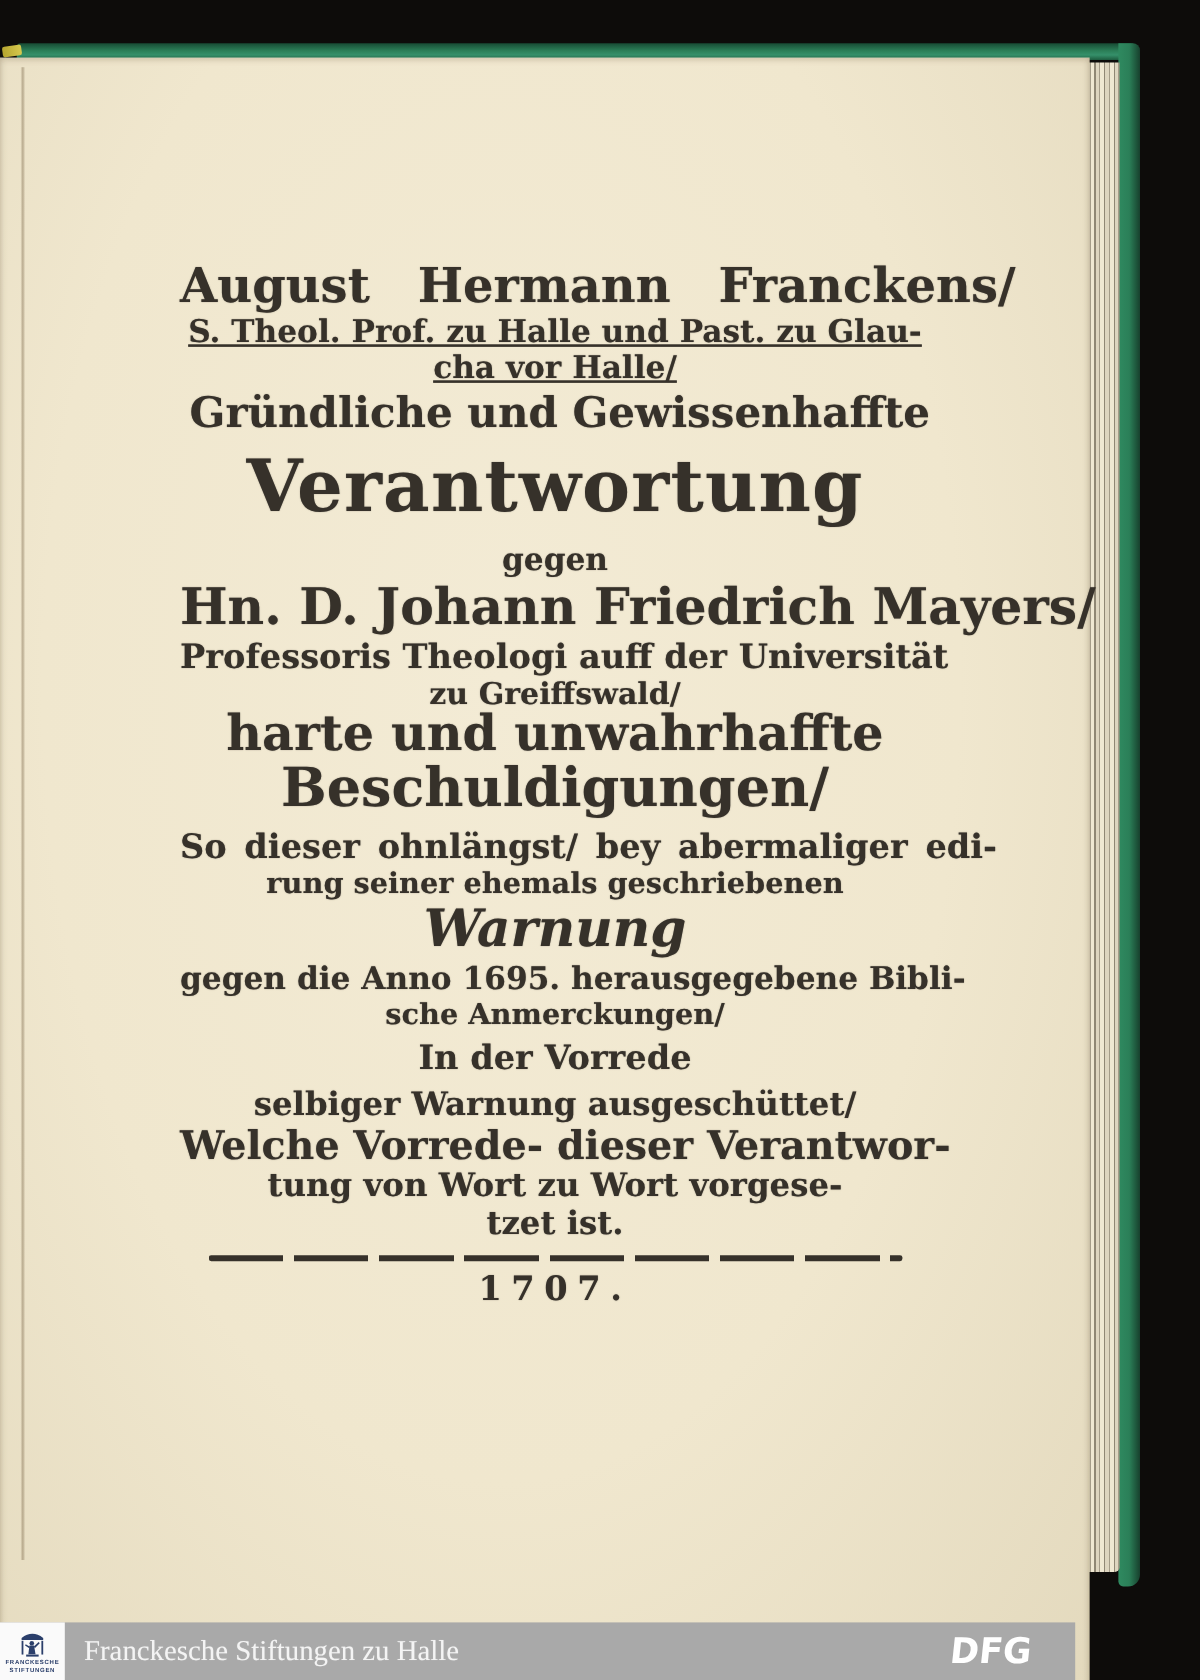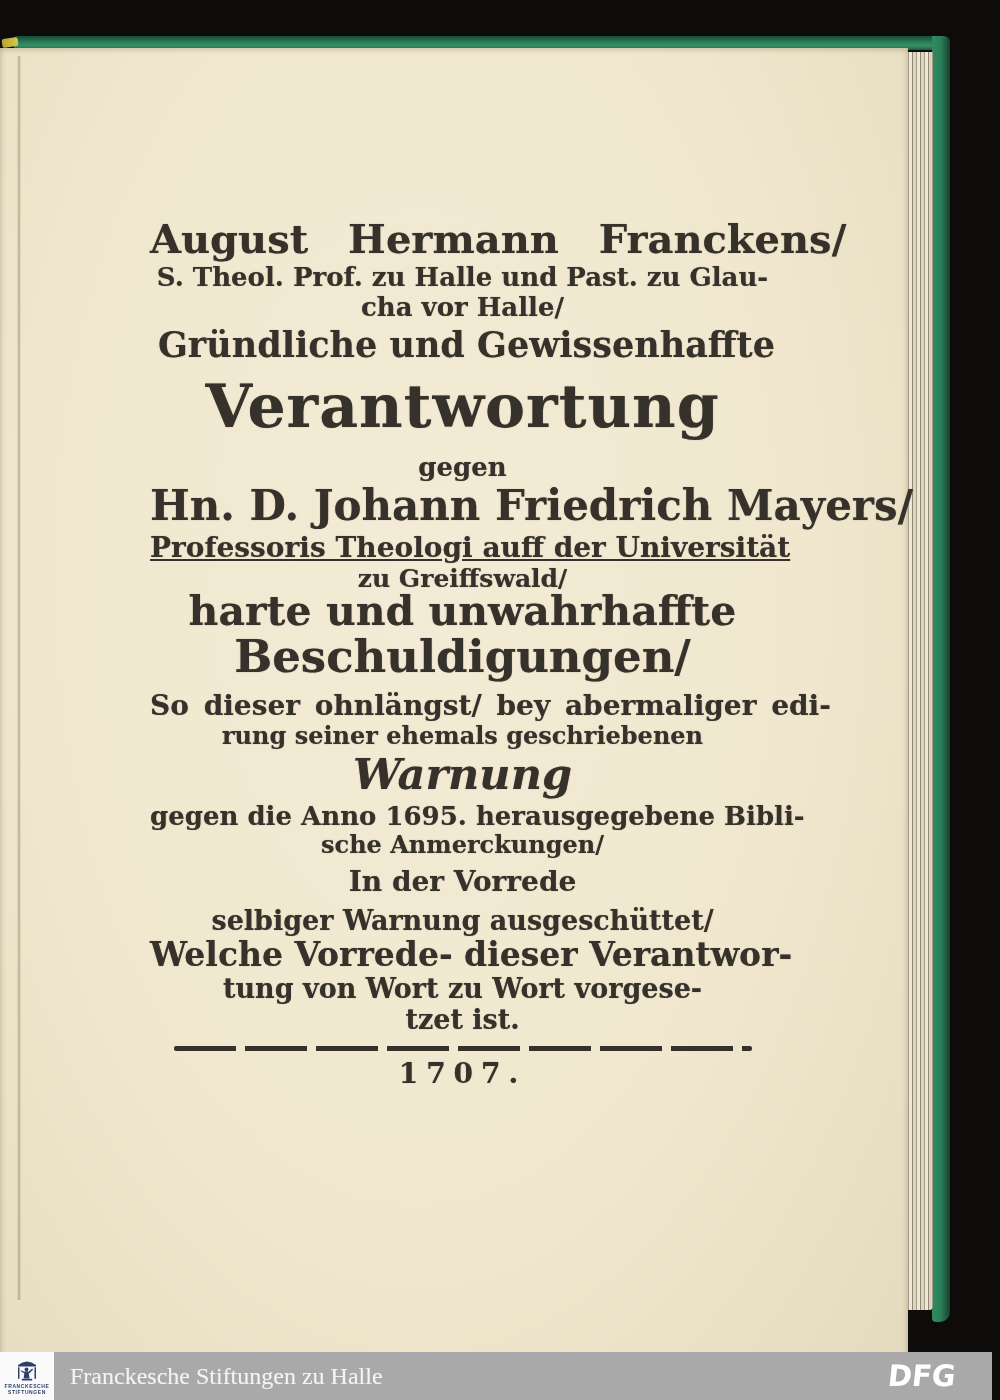--- a/index.html
+++ b/index.html
@@ -65,26 +65,26 @@
 
   
   .titleblock{
     position:absolute;left:150px;top:168px;width:625px;
     text-align:center;color:var(--ink);
     font-weight:700;white-space:nowrap;
     text-shadow:0 0 1px rgba(54,49,42,.55);
   }
   .line{width:100%;}
   .l1 {font-size:40px;line-height:46px;word-spacing:26px;}
-  .l2 {font-size:26px;line-height:30px;}
+  .l2 {font-size:26px;line-height:30px;text-decoration:underline;}
   .l4 {font-size:35px;line-height:42px;margin-top:2px;text-align:right;}
   .l5 {font-size:60px;line-height:80px;letter-spacing:1px;}
   .l6 {font-size:26px;line-height:30px;margin-top:6px;}
   .l7 {font-size:42px;line-height:47px;}
-  .l8 {font-size:28px;line-height:32px;margin-top:3px;text-decoration:underline;}
+  .l8 {font-size:28px;line-height:32px;margin-top:3px;}
   .l9 {font-size:25px;line-height:29px;}
   .l10{font-size:41px;line-height:37px;}
   .l11{font-size:45px;line-height:53px;}
   .l12{font-size:28px;line-height:32px;margin-top:7px;word-spacing:5px;}
   .l13{font-size:24px;line-height:28px;}
   .l14{font-size:43px;line-height:48px;font-style:italic;}
   .l15{font-size:26px;line-height:30px;margin-top:3px;}
   .l16{font-size:24px;line-height:28px;}
   .l17{font-size:28px;line-height:46px;}
   .l18{font-size:27px;line-height:31px;}
@@ -95,21 +95,21 @@
     height:5px;width:578px;margin:11px auto 7px auto;
     background-image:repeating-linear-gradient(90deg,
       var(--ink) 0 62px, rgba(0,0,0,0) 62px 71px);
     border-radius:2px;
   }
   .l22{font-size:28px;line-height:34px;margin-top:4px;word-spacing:7px;}
   .l23{font-size:28px;line-height:32px;letter-spacing:8px;}
 
   
   .footer{
-    position:absolute;left:0;bottom:0;width:992px;height:48px;
+    position:absolute;left:0;bottom:0;width:896px;height:48px;
     background:var(--bar-gray);display:flex;align-items:center;
   }
   .logo-box{
     width:54px;height:48px;background:#fafafa;
     display:flex;flex-direction:column;align-items:center;justify-content:center;
     flex:0 0 auto;
   }
   .logo-glyph{width:24px;height:24px;display:block;}
   .logo-caption{
     font-family:"Liberation Sans",sans-serif;

